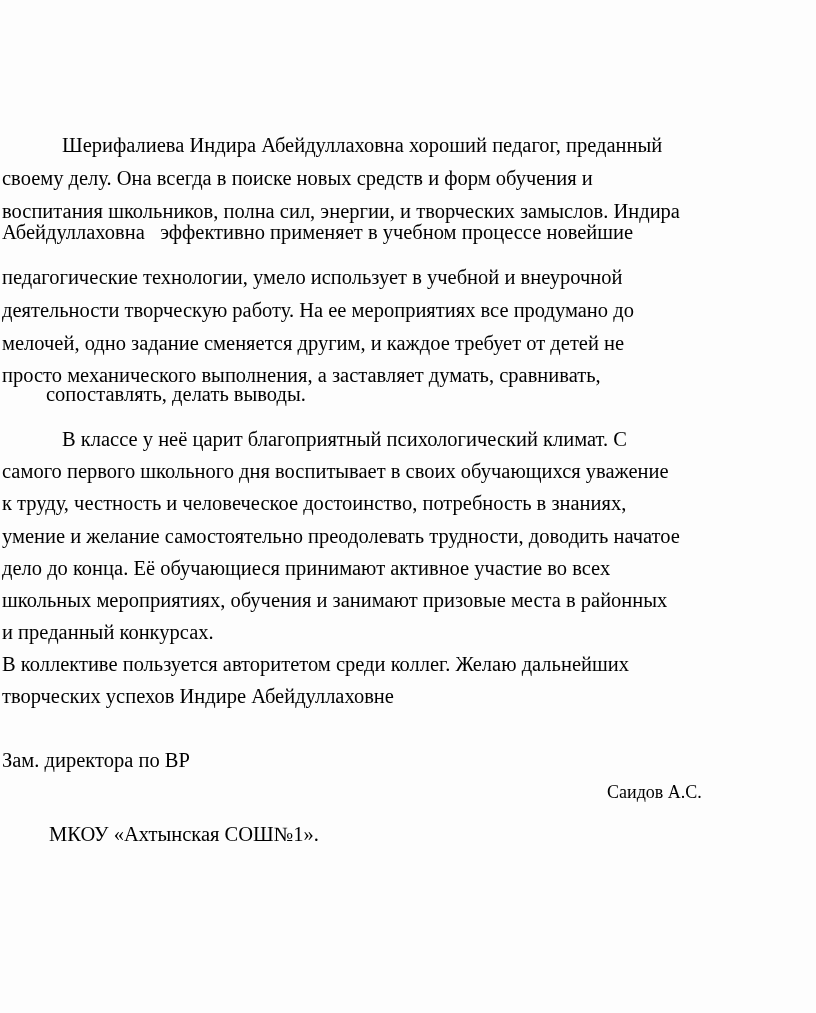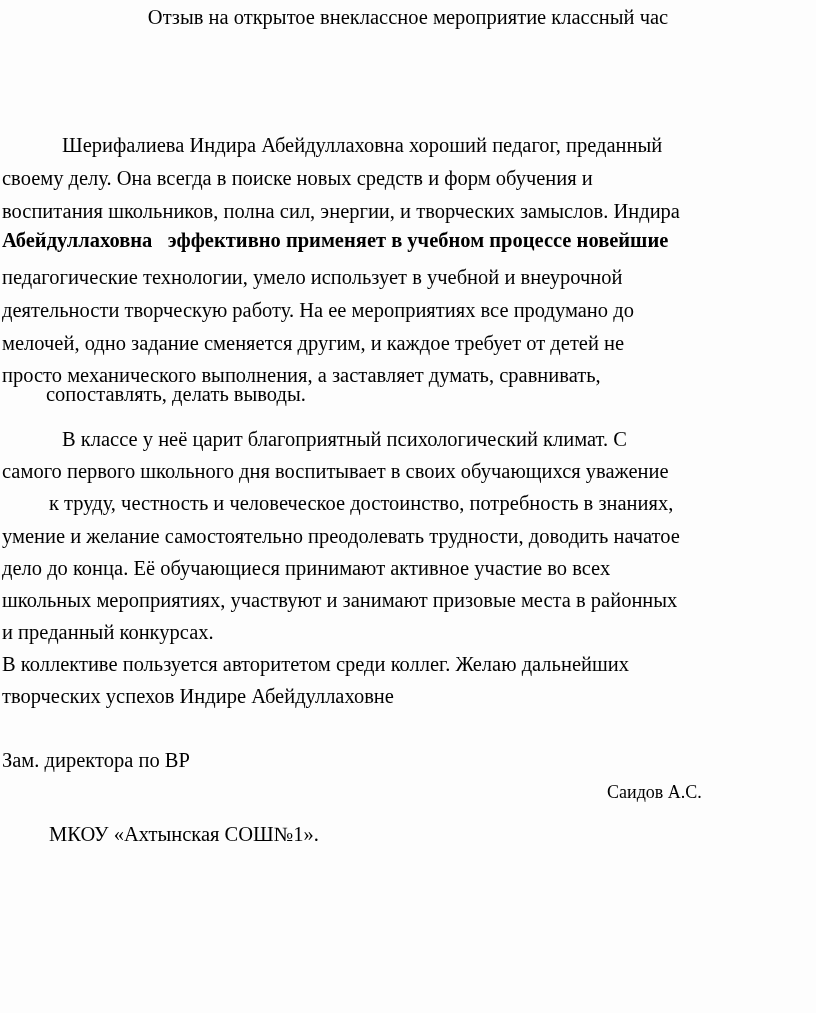--- a/index.html
+++ b/index.html
@@ -47,41 +47,40 @@
       font-size: 18px;
       line-height: 32px;
       white-space: pre;
     }
   </style>
 </head>
 <body>
 
 <div class="page">
 
-  <div class="title title-1">Отзыв на открытое внеклассное мероприятие классный час</div>
 
   <div>
     <div class="line indent" style="top:129px;">Шерифалиева Индира Абейдуллаховна хороший педагог, преданный</div>
     <div class="line" style="top:162px;">своему делу. Она всегда в поиске новых средств и форм обучения и</div>
     <div class="line" style="top:195px;text-align:right;">воспитания школьников, полна сил, энергии, и творческих замыслов. Индира</div>
-    <div class="line" style="top:224px;font-weight:bold;">Абейдуллаховна   эффективно применяет в учебном процессе новейшие</div>
+    <div class="line" style="top:216px;">Абейдуллаховна   эффективно применяет в учебном процессе новейшие</div>
     <div class="line" style="top:261px;">педагогические технологии, умело использует в учебной и внеурочной</div>
     <div class="line" style="top:294px;">деятельности творческую работу. На ее мероприятиях все продумано до</div>
     <div class="line" style="top:327px;">мелочей, одно задание сменяется другим, и каждое требует от детей не</div>
     <div class="line" style="top:359px;">просто механического выполнения, а заставляет думать, сравнивать,</div>
     <div class="line" style="top:378px;margin-left:44px;">сопоставлять, делать выводы.</div>
   </div>
 
   <div>
     <div class="line indent" style="top:423px;">В классе у неё царит благоприятный психологический климат. С</div>
     <div class="line" style="top:455px;">самого первого школьного дня воспитывает в своих обучающихся уважение</div>
-    <div class="line" style="top:487px;margin-left:47px;">к труду, честность и человеческое достоинство, потребность в знаниях,</div>
+    <div class="line" style="top:487px;">к труду, честность и человеческое достоинство, потребность в знаниях,</div>
     <div class="line" style="top:520px;">умение и желание самостоятельно преодолевать трудности, доводить начатое</div>
     <div class="line" style="top:552px;">дело до конца. Её обучающиеся принимают активное участие во всех</div>
-    <div class="line" style="top:584px;">школьных мероприятиях, участвуют и занимают призовые места в районных</div>
+    <div class="line" style="top:584px;">школьных мероприятиях, обучения и занимают призовые места в районных</div>
     <div class="line" style="top:616px;">и преданный конкурсах.</div>
   </div>
 
   <div>
     <div class="line" style="top:648px;">В коллективе пользуется авторитетом среди коллег. Желаю дальнейших</div>
     <div class="line" style="top:680px;">творческих успехов Индире Абейдуллаховне</div>
   </div>
 
   <div>
     <div class="line" style="top:744px;">Зам. директора по ВР</div>

